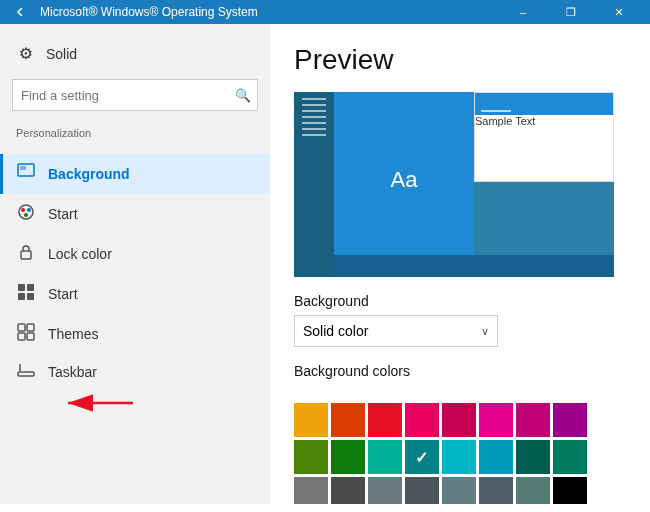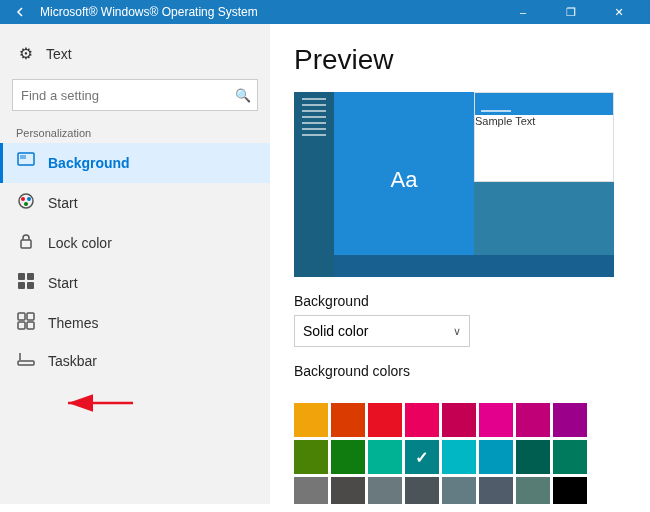--- a/index.html
+++ b/index.html
@@ -93,21 +93,21 @@
       right: 6px;
       top: 50%;
       transform: translateY(-50%);
       color: #666;
       font-size: 13px;
     }
 
     .sidebar-section-label {
       font-size: 11px;
       color: #666;
-      padding: 8px 16px 4px;
+      padding: 8px 16px 15px;
       font-weight: 400;
     }
 
     .sidebar-item {
       display: flex;
       align-items: center;
       padding: 9px 16px;
       cursor: pointer;
       font-size: 14px;
       color: #333;
@@ -223,21 +223,21 @@
 
     
     .section-label {
       font-size: 14px;
       color: #111;
       margin-bottom: 6px;
       font-weight: 400;
     }
 
     .dropdown-select {
-      width: 176px;
+      width: 204px;
       height: 32px;
       border: 1px solid #ccc;
       background: white;
       padding: 0 8px;
       font-size: 14px;
       display: flex;
       align-items: center;
       justify-content: space-between;
       cursor: pointer;
       margin-bottom: 16px;
@@ -291,21 +291,21 @@
     <div class="titlebar-btn">❐</div>
     <div class="titlebar-btn close">✕</div>
   </div>
 </div>
 
 <div class="main-layout">
 
   <div class="sidebar">
     <div class="sidebar-home">
       <span class="sidebar-icon">⚙</span>
-      <span>Text</span>
+      <span>Solid</span>
     </div>
 
     <div class="search-box">
       <input class="search-input" type="text" placeholder="Find a setting" style="">
       <span class="search-icon-btn">🔍</span>
     </div>
 
     <div class="sidebar-section-label">Personalization</div>
 
     <div id="sidebar-items-container">

